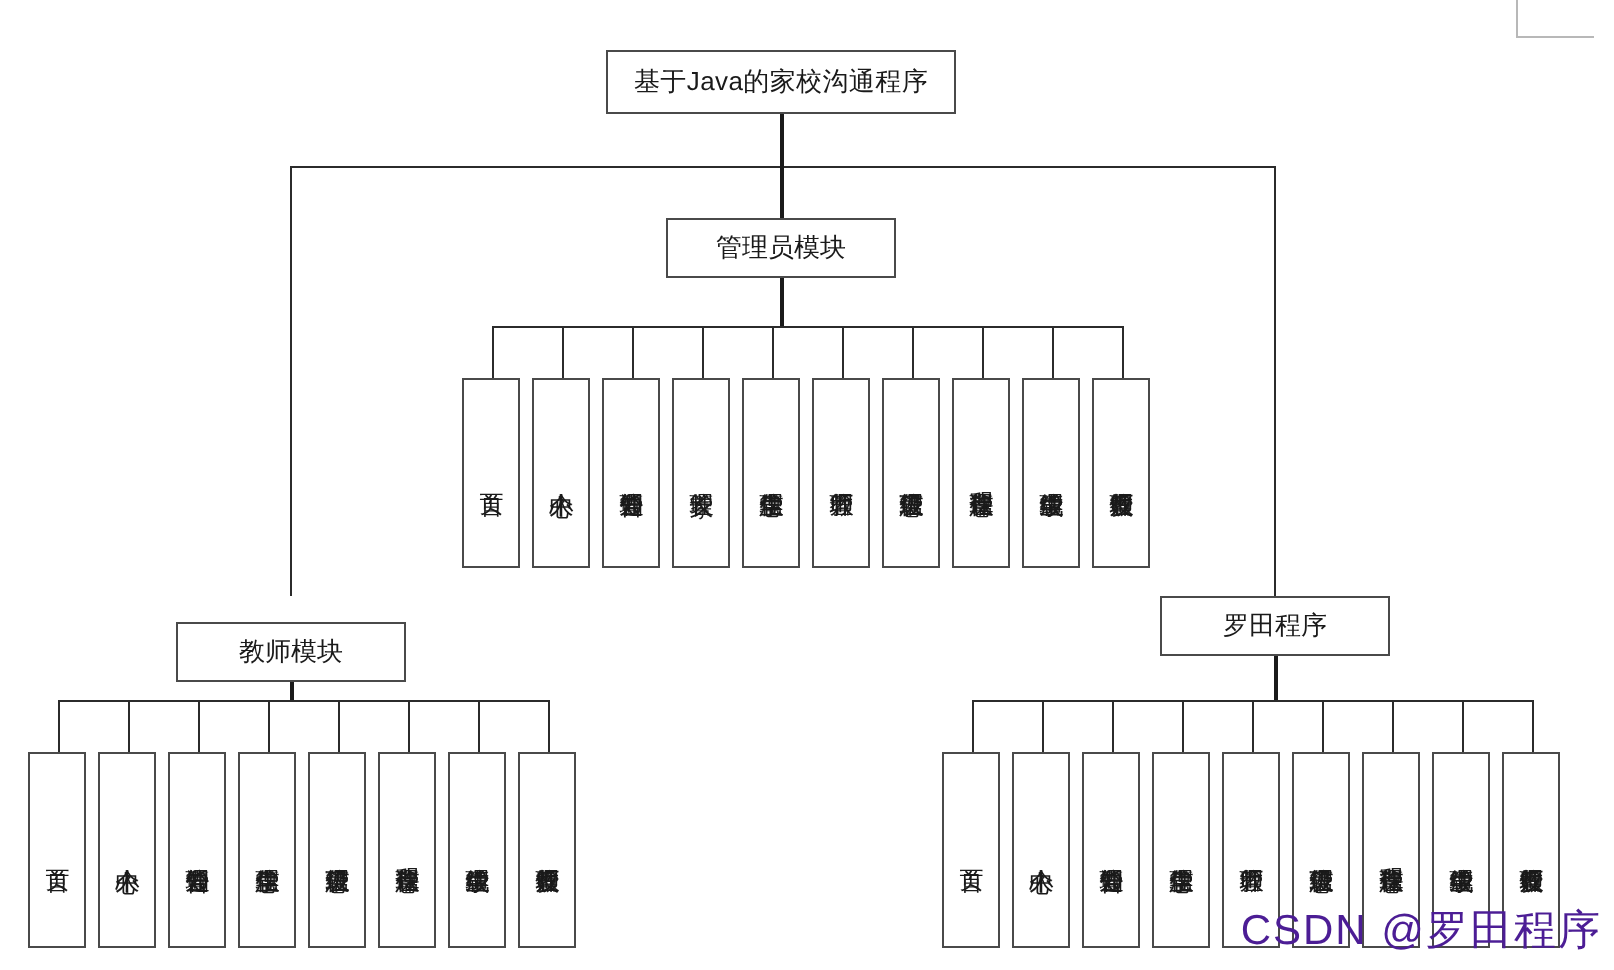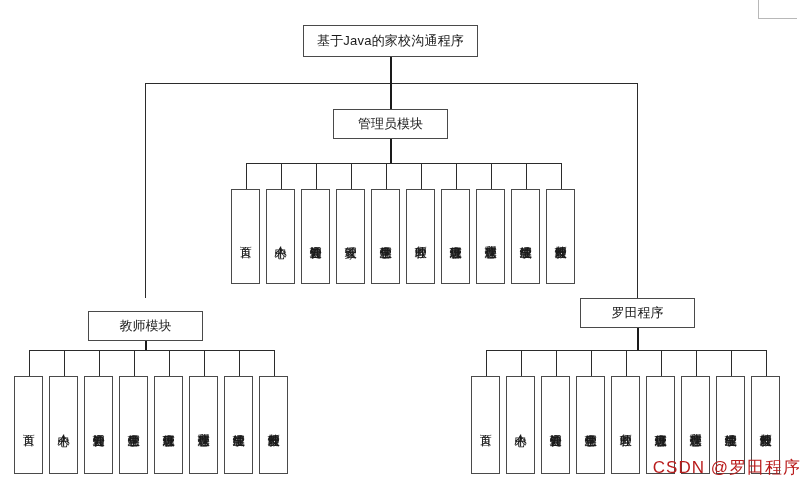--- a/index.html
+++ b/index.html
@@ -71,22 +71,22 @@
   }
   .line-v { width: 1px; }
   .line-h { height: 1px; }
   .line-thick-v { width: 2px; background: #1a1a1a; }
 
   
   #watermark {
     position: absolute;
     right: 6px;
     bottom: 6px;
-    font-size: 17px;
-    color: #b91c1c;
+    font-size: 21px;
+    color: #4c1d95;
     letter-spacing: 1px;
     white-space: nowrap;
     z-index: 6;
     pointer-events: none;
   }
   
   #corner-artifact {
     position: absolute;
     top: -12px;
     right: 10px;

